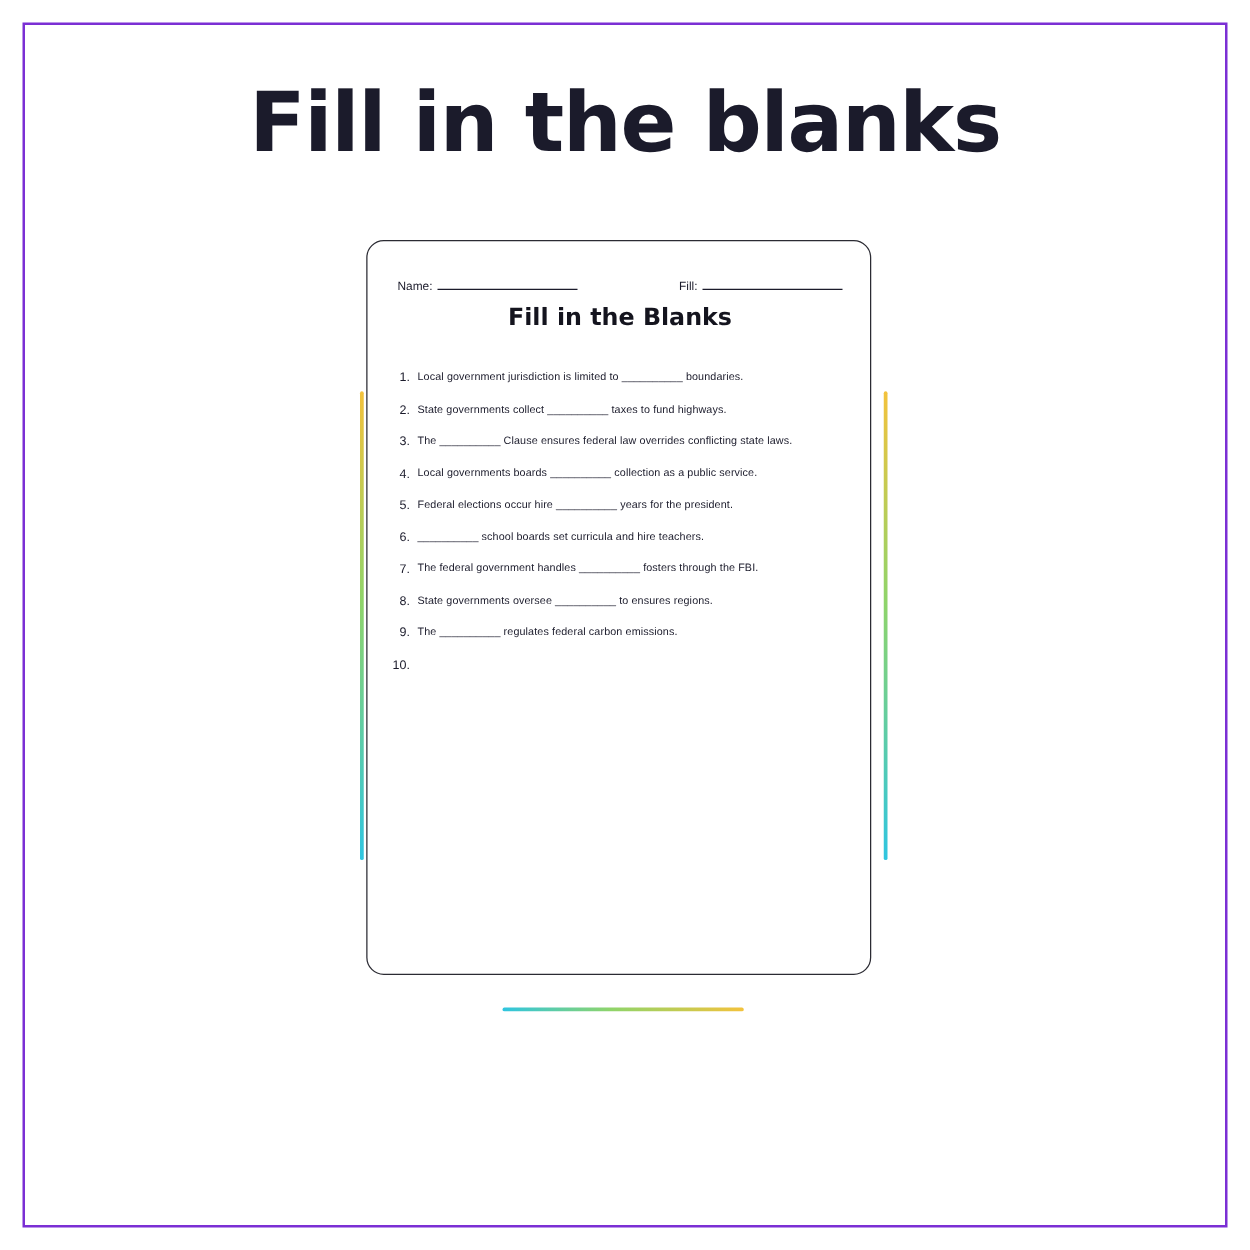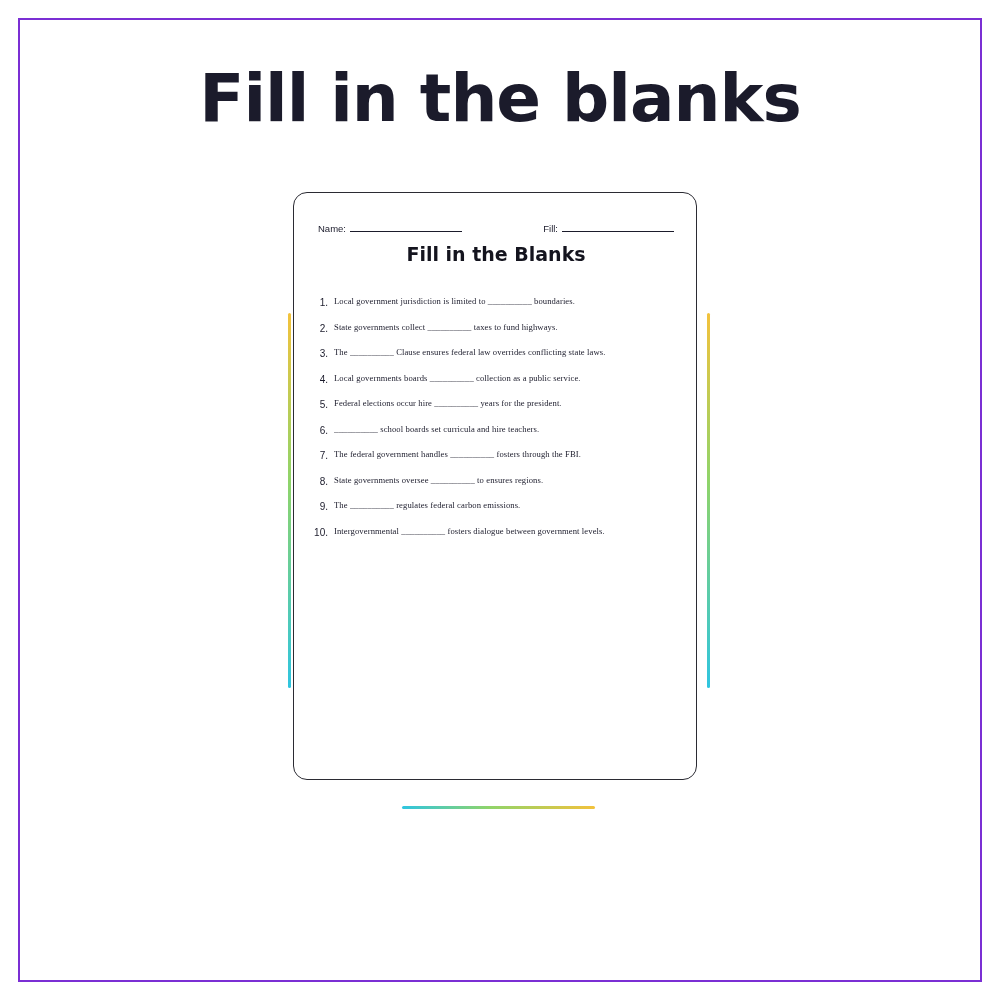--- a/index.html
+++ b/index.html
@@ -171,21 +171,20 @@
     color: #1b1b2b;
     line-height: 13px;
     padding-top: 1px;
   }
   .q-text {
     flex: 1 1 auto;
     font-size: 8.6px;
     line-height: 12px;
     color: #1b1b2b;
     letter-spacing: 0.1px;
-    font-family: Liberation Serif, serif;
   }
 </style>
 </head>
 <body>
 
 <div class="page">
 
   <div class="outer-border"></div>
 
   <div class="main-title">Fill in the blanks</div>
@@ -245,18 +244,17 @@
       <li class="q-item">
         <span class="q-num">8.</span>
         <span class="q-text">State governments oversee __________ to ensures regions.</span>
       </li>
       <li class="q-item">
         <span class="q-num">9.</span>
         <span class="q-text">The __________ regulates federal carbon emissions.</span>
       </li>
       <li class="q-item">
         <span class="q-num">10.</span>
-        <span class="q-text">Intergovernmental __________ fosters dialogue between government levels.</span>
       </li>
     </ul>
 
   </div>
 </div>
 
 </body></html>

